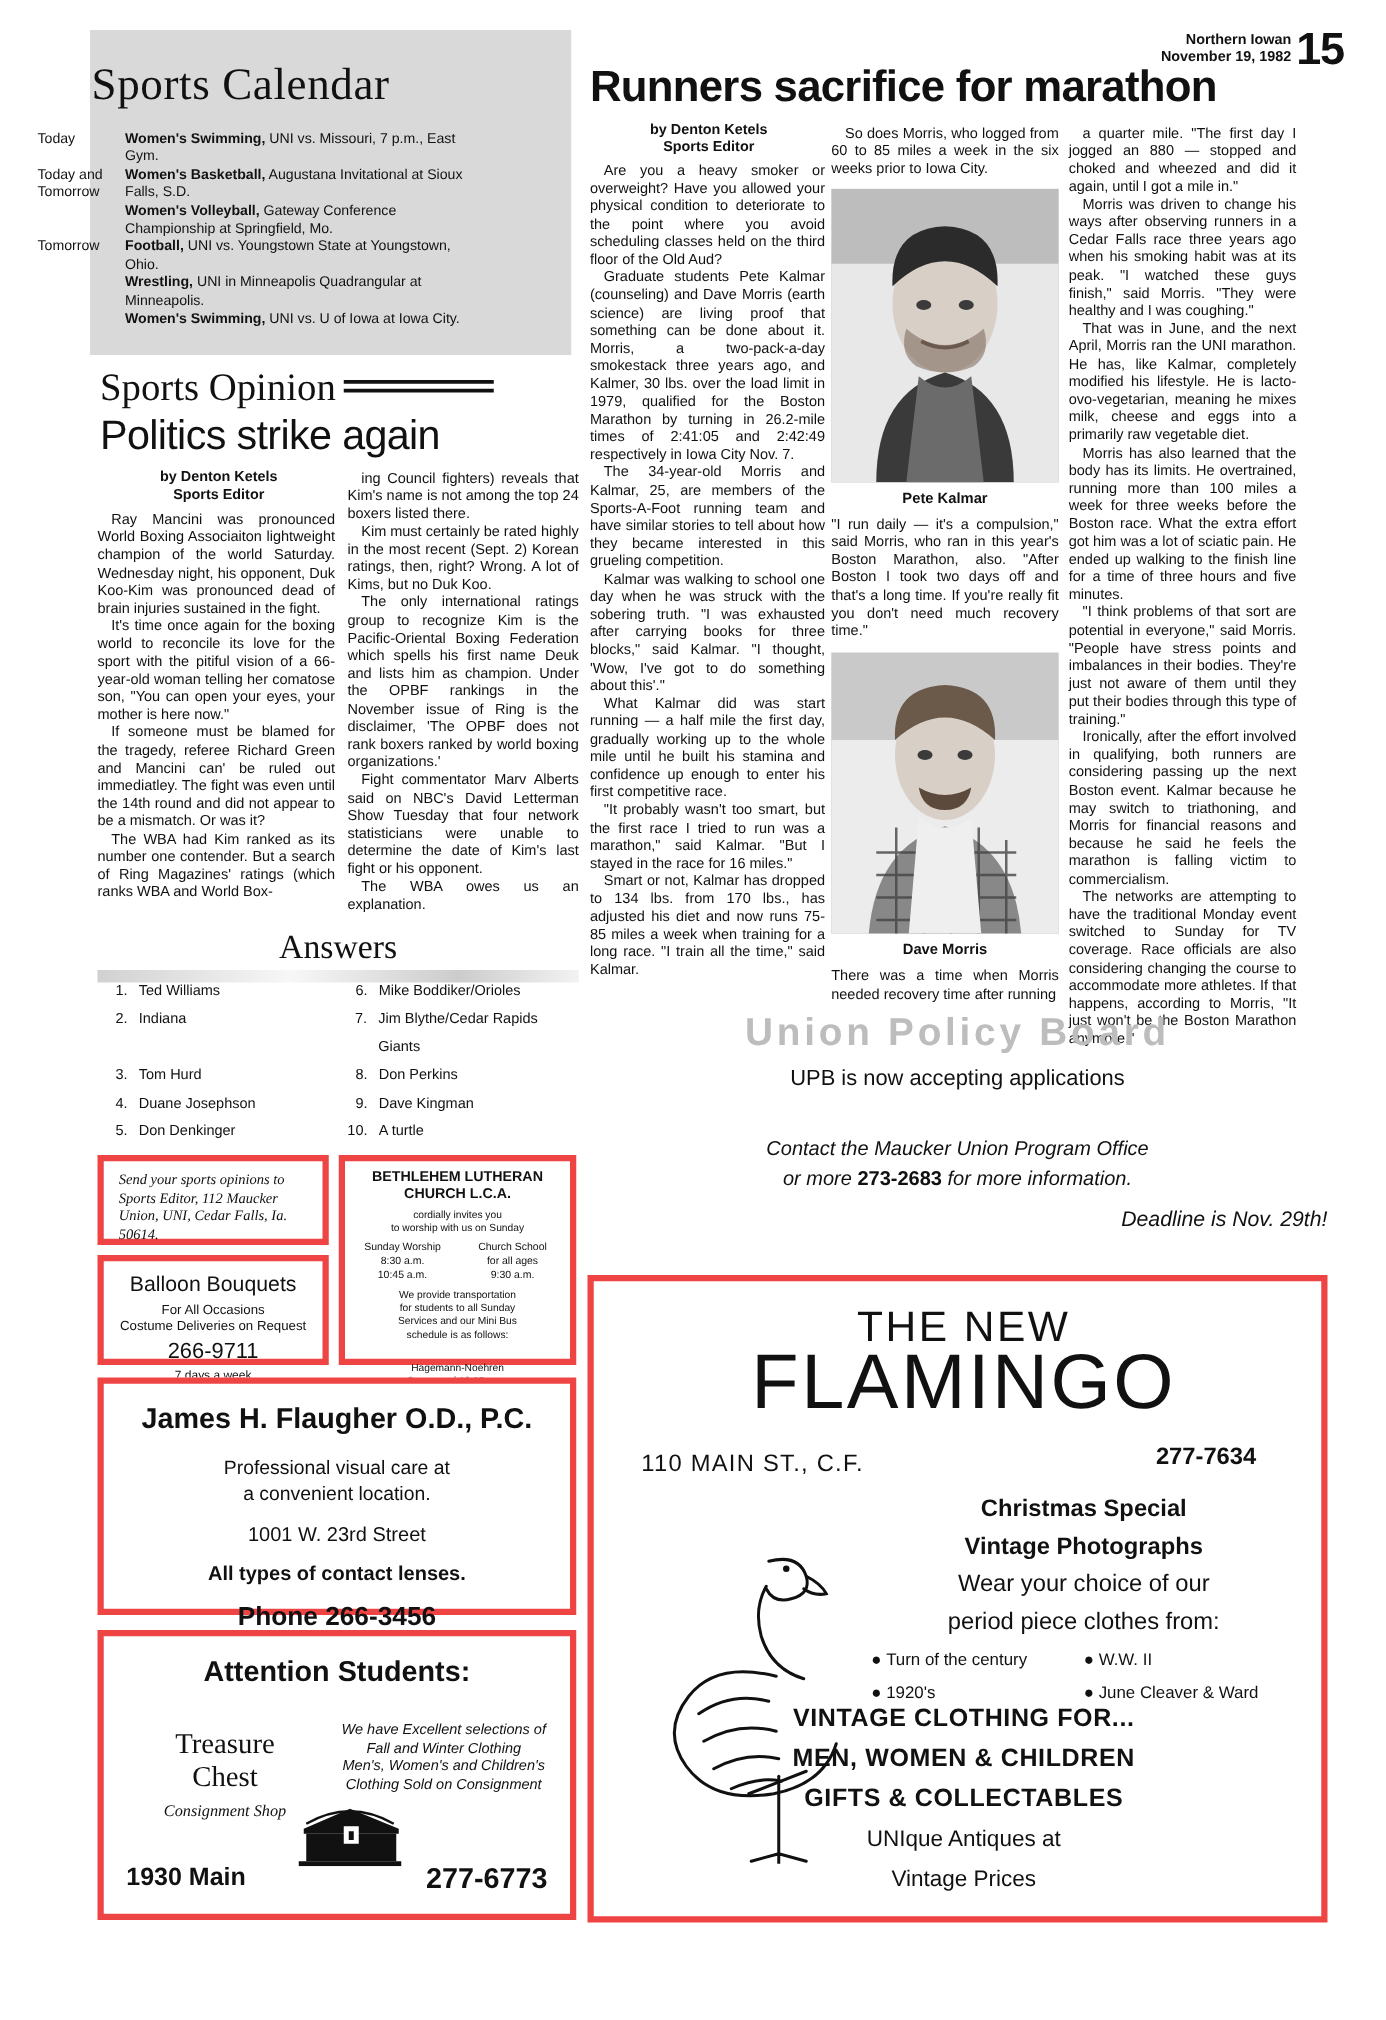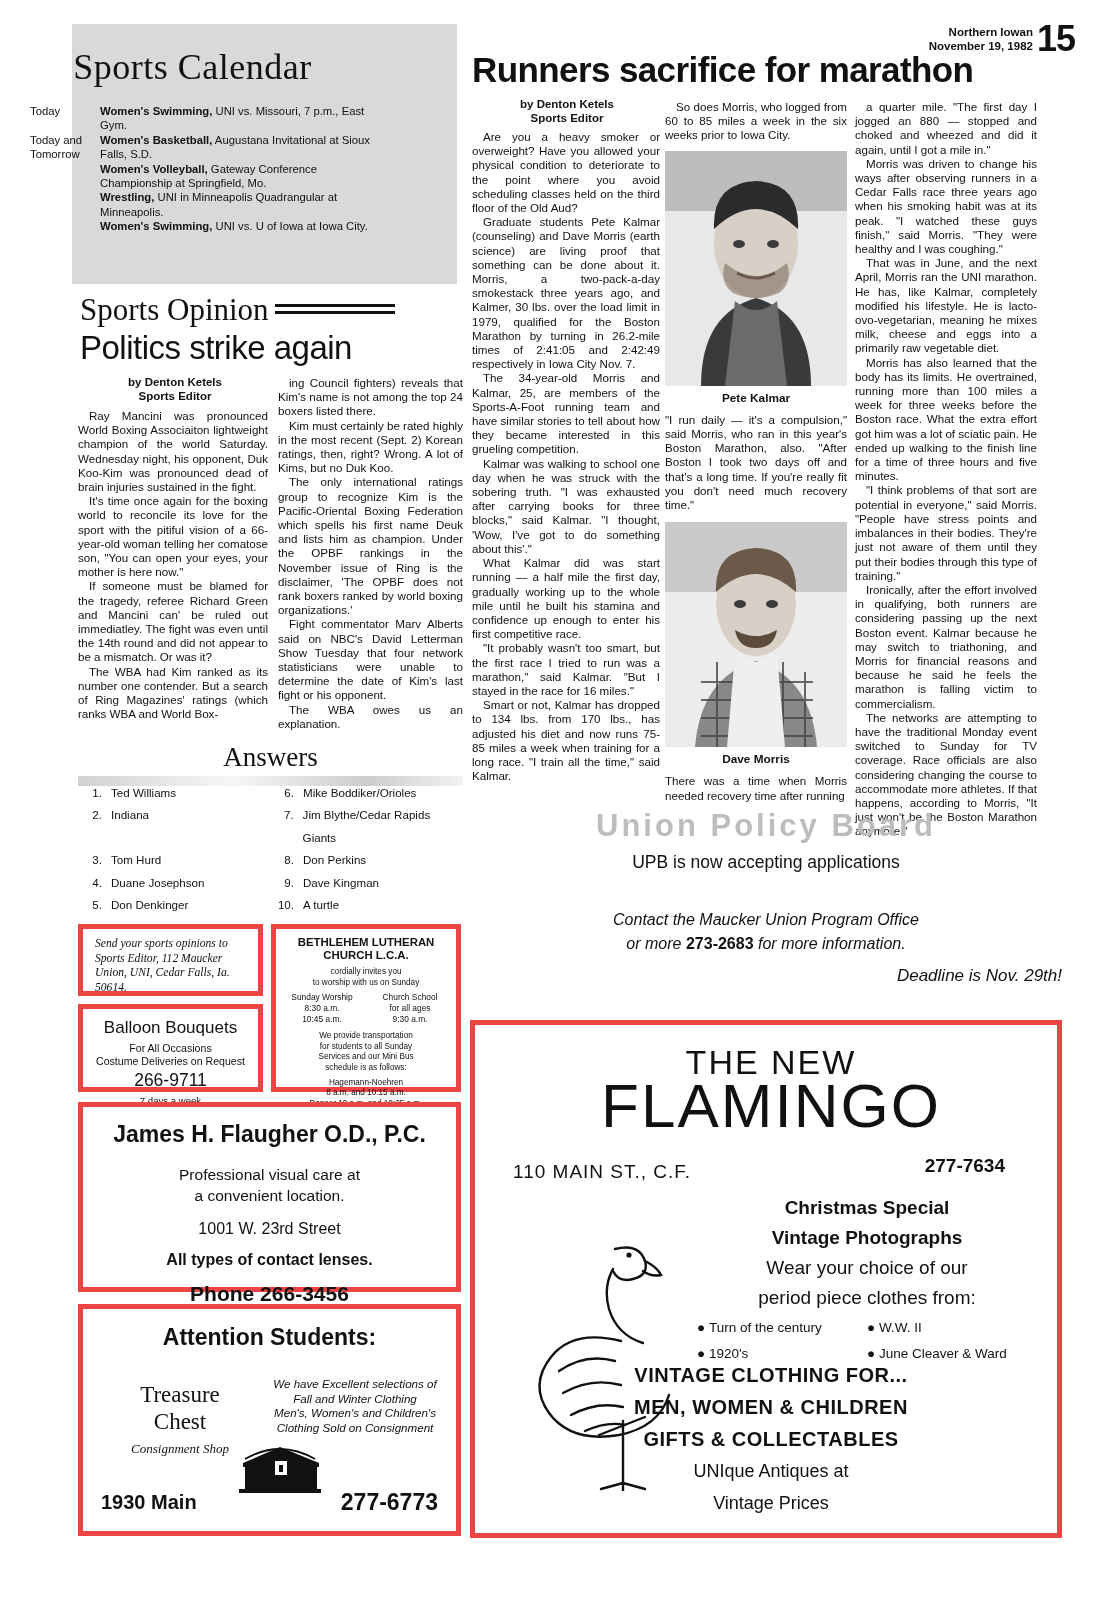--- a/index.html
+++ b/index.html
@@ -134,20 +134,24 @@
       <div class="cal-when">Today</div>
       <div class="cal-what"><b>Women's Swimming,</b><span> UNI vs. Missouri, 7 p.m., East Gym.</span></div>
     </div>
     <div class="cal-row">
       <div class="cal-when">Today and Tomorrow</div>
       <div class="cal-what"><b>Women's Basketball,</b><span> Augustana Invitational at Sioux Falls, S.D.</span></div>
     </div>
     <div class="cal-row">
       <div class="cal-when"></div>
       <div class="cal-what"><b>Women's Volleyball,</b><span> Gateway Conference Championship at Springfield, Mo.</span></div>
+    </div>
+    <div class="cal-row">
+      <div class="cal-when">Tomorrow</div>
+      <div class="cal-what"><b>Football,</b><span> UNI vs. Youngstown State at Youngstown, Ohio.</span></div>
     </div>
     <div class="cal-row">
       <div class="cal-when"></div>
       <div class="cal-what"><b>Wrestling,</b><span> UNI in Minneapolis Quadrangular at Minneapolis.</span></div>
     </div>
     <div class="cal-row">
       <div class="cal-when"></div>
       <div class="cal-what"><b>Women's Swimming,</b><span> UNI vs. U of Iowa at Iowa City.</span></div>
     </div>
   </div>
@@ -255,21 +259,21 @@
       <div>
         <div>Church School</div>
         <div>for all ages</div>
         <div>9:30 a.m.</div>
       </div>
     </div>
     <div class="l" style="margin-top:6px">We provide transportation</div>
     <div class="l">for students to all Sunday</div>
     <div class="l">Services and our Mini Bus</div>
     <div class="l">schedule is as follows:</div>
-    <div class="l" style="margin-top:4px">Hagemann-Noehren</div>
+    <div class="l" style="margin-top:16px">Hagemann-Noehren</div>
     <div class="l">8 a.m. and 10:15 a.m.</div>
     <div class="l">Dancer 10 a.m. and 10:25 a.m.</div>
     <div class="l">Quadrangle</div>
     <div class="l">8:15 and 10:30 a.m.</div>
   </div>
 
   <div class="box" id="flaugher-box">
     <div class="h">James H. Flaugher O.D., P.C.</div>
     <div class="p1">
       <div>Professional visual care at</div>

